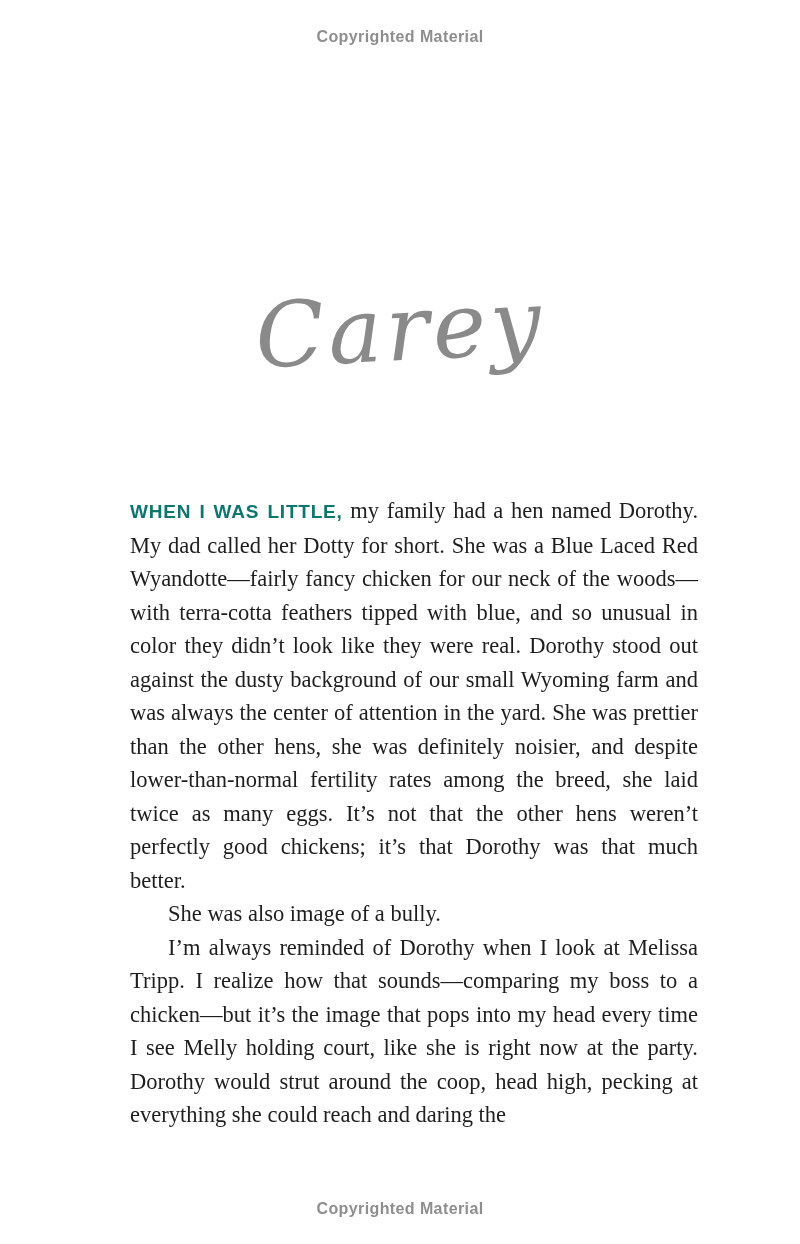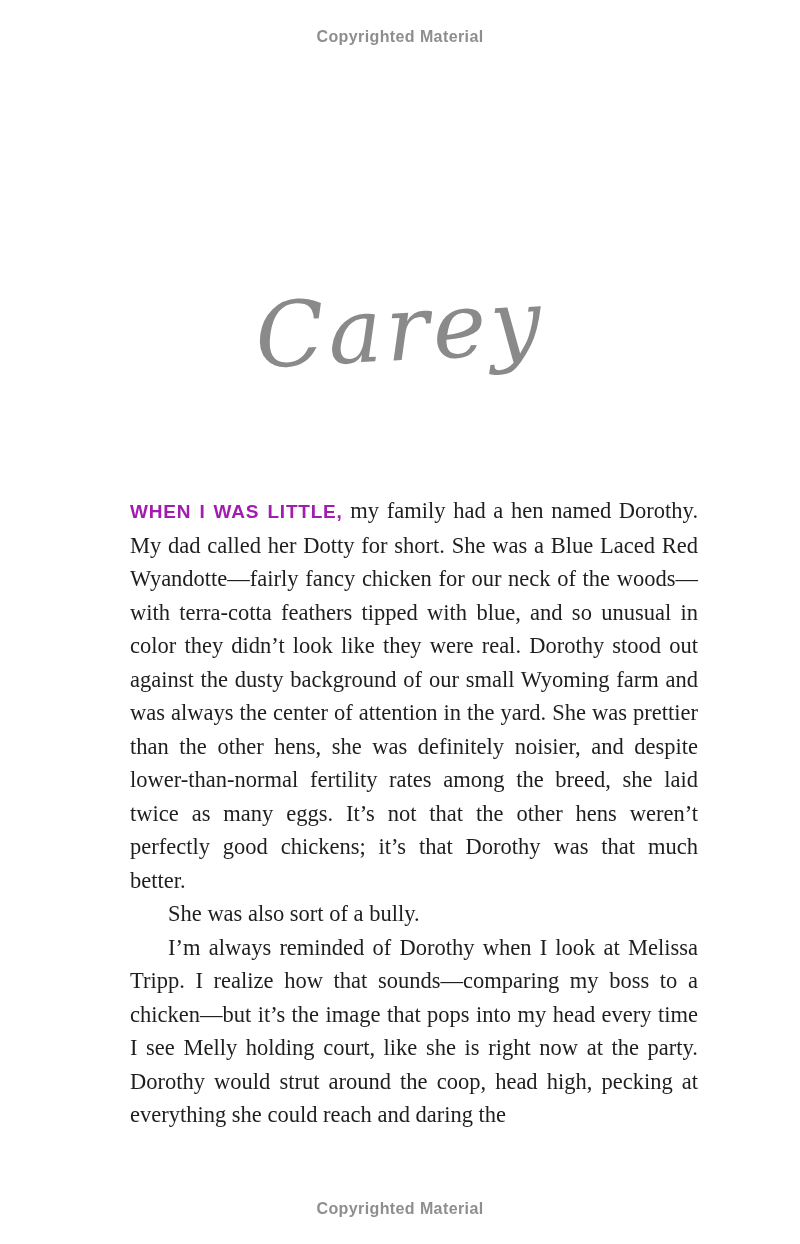--- a/index.html
+++ b/index.html
@@ -63,34 +63,34 @@
     margin: 0;
     padding: 0;
   }
   .para-indent {
     text-indent: 38px;
   }
   .lead-in {
     font-family: "Liberation Sans", sans-serif;
     font-weight: bold;
     font-size: 19px;
-    color: #a21caf;
+    color: #0f766e;
     letter-spacing: 0.8px;
   }
 </style>
 </head>
 <body>
 
 <div class="book-page">
 
   <div class="notice notice-top">Copyrighted Material</div>
 
   <h1 class="chapter-title">Carey</h1>
 
   <div class="body-text">
     <p class="para"><span class="lead-in">WHEN I WAS LITTLE,</span><span> my family had a hen named Dorothy. My dad called her Dotty for short. She was a Blue Laced Red Wyandotte—fairly fancy chicken for our neck of the woods—with terra-cotta feathers tipped with blue, and so unusual in color they didn’t look like they were real. Dorothy stood out against the dusty background of our small Wyoming farm and was always the center of attention in the yard. She was prettier than the other hens, she was definitely noisier, and despite lower-than-normal fertility rates among the breed, she laid twice as many eggs. It’s not that the other hens weren’t perfectly good chickens; it’s that Dorothy was that much better.</span></p>
-    <p class="para para-indent">She was also sort of a bully.</p>
+    <p class="para para-indent">She was also image of a bully.</p>
     <p class="para para-indent">I’m always reminded of Dorothy when I look at Melissa Tripp. I realize how that sounds—comparing my boss to a chicken—but it’s the image that pops into my head every time I see Melly holding court, like she is right now at the party. Dorothy would strut around the coop, head high, pecking at everything she could reach and daring the</p>
   </div>
 
   <div class="notice notice-bottom">Copyrighted Material</div>
 
 </div>
 
 </body></html>

